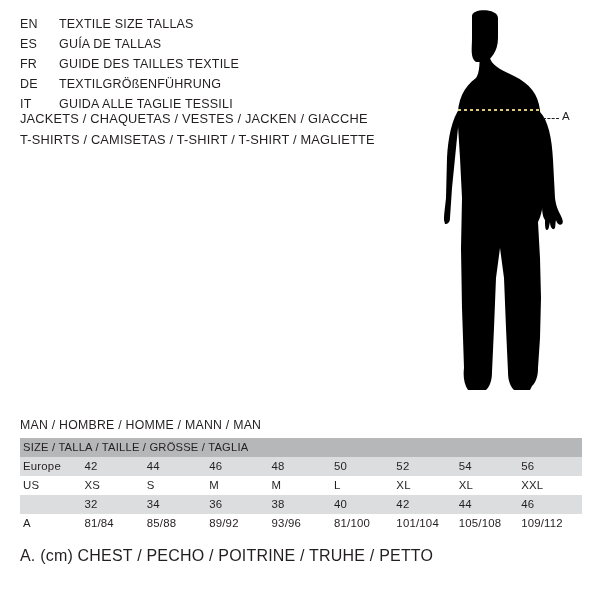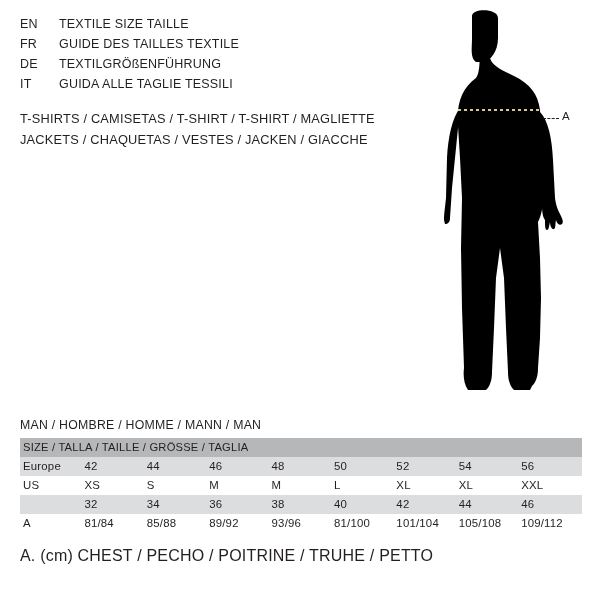--- a/index.html
+++ b/index.html
@@ -142,39 +142,43 @@
   }
 </style>
 </head>
 <body>
 
 <div class="page">
 
   <div class="lang-block">
     <div class="lang-row">
       <span class="lang-code">EN</span>
-      <span class="lang-text">TEXTILE SIZE TAILLE</span>
+      <span class="lang-text">TEXTILE SIZE TALLAS</span>
+    </div>
+    <div class="lang-row">
+      <span class="lang-code">ES</span>
+      <span class="lang-text">GUÍA DE TALLAS</span>
     </div>
     <div class="lang-row">
       <span class="lang-code">FR</span>
       <span class="lang-text">GUIDE DES TAILLES TEXTILE</span>
     </div>
     <div class="lang-row">
       <span class="lang-code">DE</span>
       <span class="lang-text">TEXTILGRÖßENFÜHRUNG</span>
     </div>
     <div class="lang-row">
       <span class="lang-code">IT</span>
       <span class="lang-text">GUIDA ALLE TAGLIE TESSILI</span>
     </div>
   </div>
 
   <div class="cat-block">
+    <div class="cat-line">JACKETS / CHAQUETAS / VESTES / JACKEN / GIACCHE</div>
     <div class="cat-line">T-SHIRTS / CAMISETAS / T-SHIRT / T-SHIRT / MAGLIETTE</div>
-    <div class="cat-line">JACKETS / CHAQUETAS / VESTES / JACKEN / GIACCHE</div>
   </div>
 
   <div class="figure-wrap">
     <svg class="figure-svg" width="190" height="400" viewBox="0 0 190 400">
       <g fill="#000000">
 
         <path d="M62 8 C62 0 88 0 88 10 L88 30 C88 44 80 52 75 54 L66 54 C60 50 62 40 62 30 Z"></path>
 
         <path d="M70 50 L80 50 C82 58 92 62 104 68
                  C120 76 128 86 130 102

